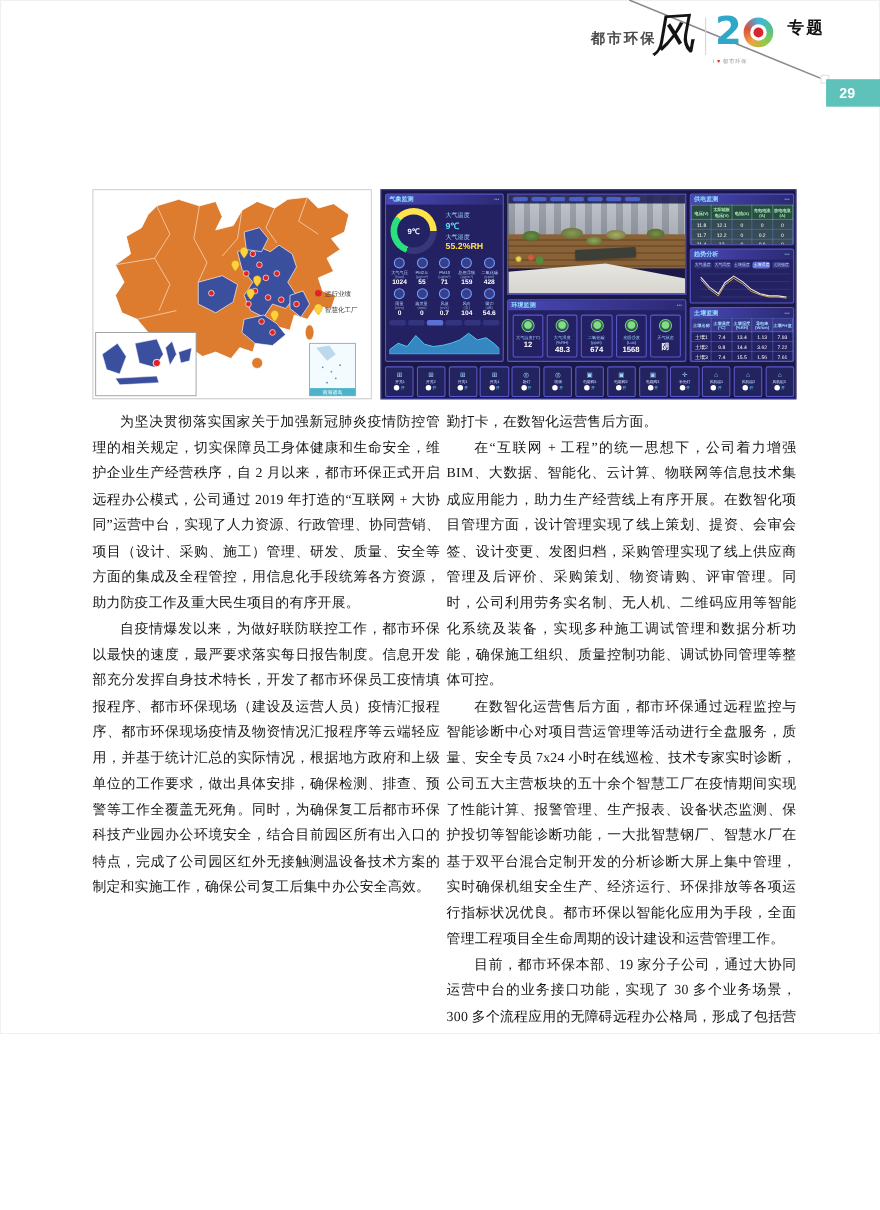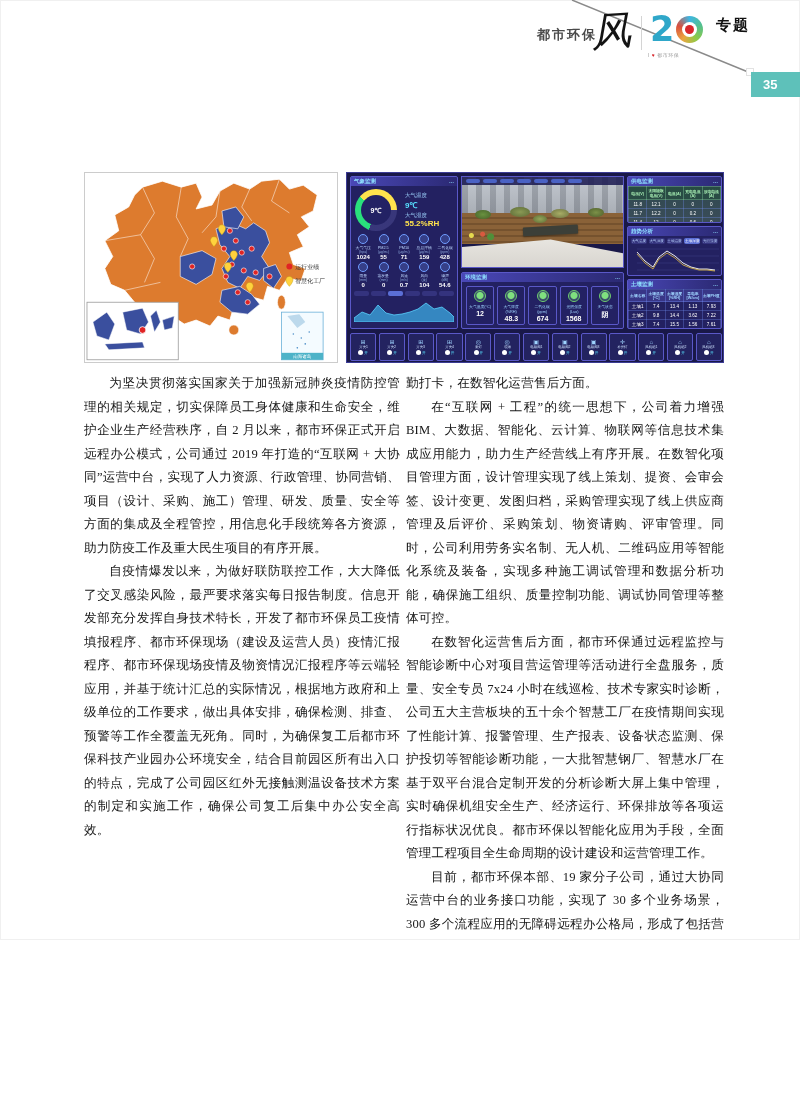--- a/index.html
+++ b/index.html
@@ -123,21 +123,21 @@
       <span class="logo20-ring-core"></span>
     </span>
   </div>
   <div class="logo20-sub">
     <span>I</span>
     <span class="hrt">♥</span>
     <span>都市环保</span>
   </div>
   <div class="section-label">专题</div>
   <div class="page-tab-square"></div>
-  <div class="page-tab">35</div>
+  <div class="page-tab">29</div>
 
   <div class="title">
   </div>
 
   <div class="map-fig">
     <svg viewBox="0 0 254 190" width="252" height="189">
       <rect x="0" y="0" width="254" height="190" fill="#ffffff"></rect>
       <path fill="#dd7b2e" stroke="#ffffff" stroke-width="0.8" d="M58,14 L78,8 L97,14 L112,10 L118,24 L112,36 L128,32 L136,18 L150,10 L166,16 L178,8 L196,6 L206,16 L220,12 L234,22 L230,38 L218,44 L226,54 L214,62 L220,74 L206,80 L210,92 L222,96 L218,108 L204,106 L196,118 L184,114 L180,128 L166,124 L162,138 L150,134 L146,148 L134,144 L126,154 L112,148 L100,152 L88,144 L76,146 L64,136 L50,130 L40,118 L26,112 L20,96 L28,84 L20,68 L34,58 L30,42 L44,34 L50,22 Z"></path>
       <g stroke="#ffffff" stroke-width="0.6" fill="none" opacity="0.85">
         <path d="M58,14 L70,40 L56,62 L70,86 L60,110"></path>
@@ -576,21 +576,21 @@
         <span class="sw-toggle">
           <span class="sw-knob"></span>
           <span class="sw-state">开</span>
         </span>
       </div>
       </div>
   </div>
 
   <div class="col col-left">
       <p>为坚决贯彻落实国家关于加强新冠肺炎疫情防控管理的相关规定，切实保障员工身体健康和生命安全，维护企业生产经营秩序，自 2 月以来，都市环保正式开启远程办公模式，公司通过 2019 年打造的“互联网 + 大协同”运营中台，实现了人力资源、行政管理、协同营销、项目（设计、采购、施工）管理、研发、质量、安全等方面的集成及全程管控，用信息化手段统筹各方资源，助力防疫工作及重大民生项目的有序开展。</p>
-      <p>自疫情爆发以来，为做好联防联控工作，大大降低了交叉感染风险，最严要求落实每日报告制度。信息开发部充分发挥自身技术特长，开发了都市环保员工疫情填报程序、都市环保现场（建设及运营人员）疫情汇报程序、都市环保现场疫情及物资情况汇报程序等云端轻应用，并基于统计汇总的实际情况，根据地方政府和上级单位的工作要求，做出具体安排，确保检测、排查、预警等工作全覆盖无死角。同时，为确保复工后都市环保科技产业园办公环境安全，结合目前园区所有出入口的特点，完成了公司园区红外无接触测温设备技术方案的制定和实施工作，确保公司复工后集中办公安全高效。</p>
+      <p>自疫情爆发以来，为做好联防联控工作，都市环保以最快的速度，最严要求落实每日报告制度。信息开发部充分发挥自身技术特长，开发了都市环保员工疫情填报程序、都市环保现场（建设及运营人员）疫情汇报程序、都市环保现场疫情及物资情况汇报程序等云端轻应用，并基于统计汇总的实际情况，根据地方政府和上级单位的工作要求，做出具体安排，确保检测、排查、预警等工作全覆盖无死角。同时，为确保复工后都市环保科技产业园办公环境安全，结合目前园区所有出入口的特点，完成了公司园区红外无接触测温设备技术方案的制定和实施工作，确保公司复工后集中办公安全高效。</p>
     </div>
 
   <div class="col col-right">
     <p class="no-indent">勤打卡，在数智化运营售后方面。</p>
     <span><p>在“互联网 + 工程”的统一思想下，公司着力增强 BIM、大数据、智能化、云计算、物联网等信息技术集成应用能力，助力生产经营线上有序开展。在数智化项目管理方面，设计管理实现了线上策划、提资、会审会签、设计变更、发图归档，采购管理实现了线上供应商管理及后评价、采购策划、物资请购、评审管理。同时，公司利用劳务实名制、无人机、二维码应用等智能化系统及装备，实现多种施工调试管理和数据分析功能，确保施工组织、质量控制功能、调试协同管理等整体可控。</p><p>在数智化运营售后方面，都市环保通过远程监控与智能诊断中心对项目营运管理等活动进行全盘服务，质量、安全专员 7x24 小时在线巡检、技术专家实时诊断，公司五大主营板块的五十余个智慧工厂在疫情期间实现了性能计算、报警管理、生产报表、设备状态监测、保护投切等智能诊断功能，一大批智慧钢厂、智慧水厂在基于双平台混合定制开发的分析诊断大屏上集中管理，实时确保机组安全生产、经济运行、环保排放等各项运行指标状况优良。都市环保以智能化应用为手段，全面管理工程项目全生命周期的设计建设和运营管理工作。</p><p>目前，都市环保本部、19 家分子公司，通过大协同运营中台的业务接口功能，实现了 30 多个业务场景，300 多个流程应用的无障碍远程办公格局，形成了包括营销、研发、生产、运营工作等全链条闭环式管理。智慧办公、数智抗“疫”，都市环保立足当下疫情及复工形势，以不断优化升级的远程办公系统，全力保障公司各项业务在疫情期间正常高效运转，服务广大业主。</p></span>
     <p class="signature">信息开发部</p>
   </div>
 
 </div>
 

